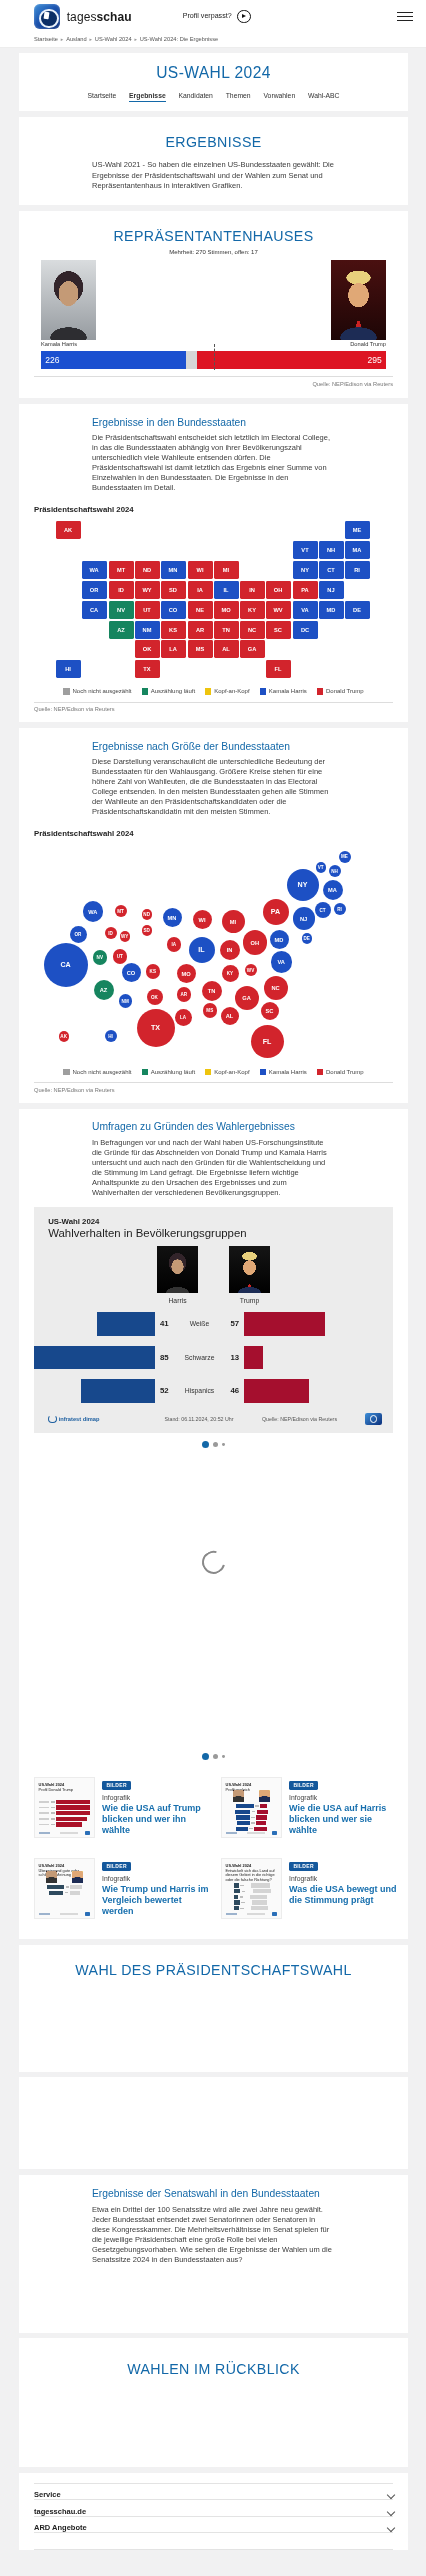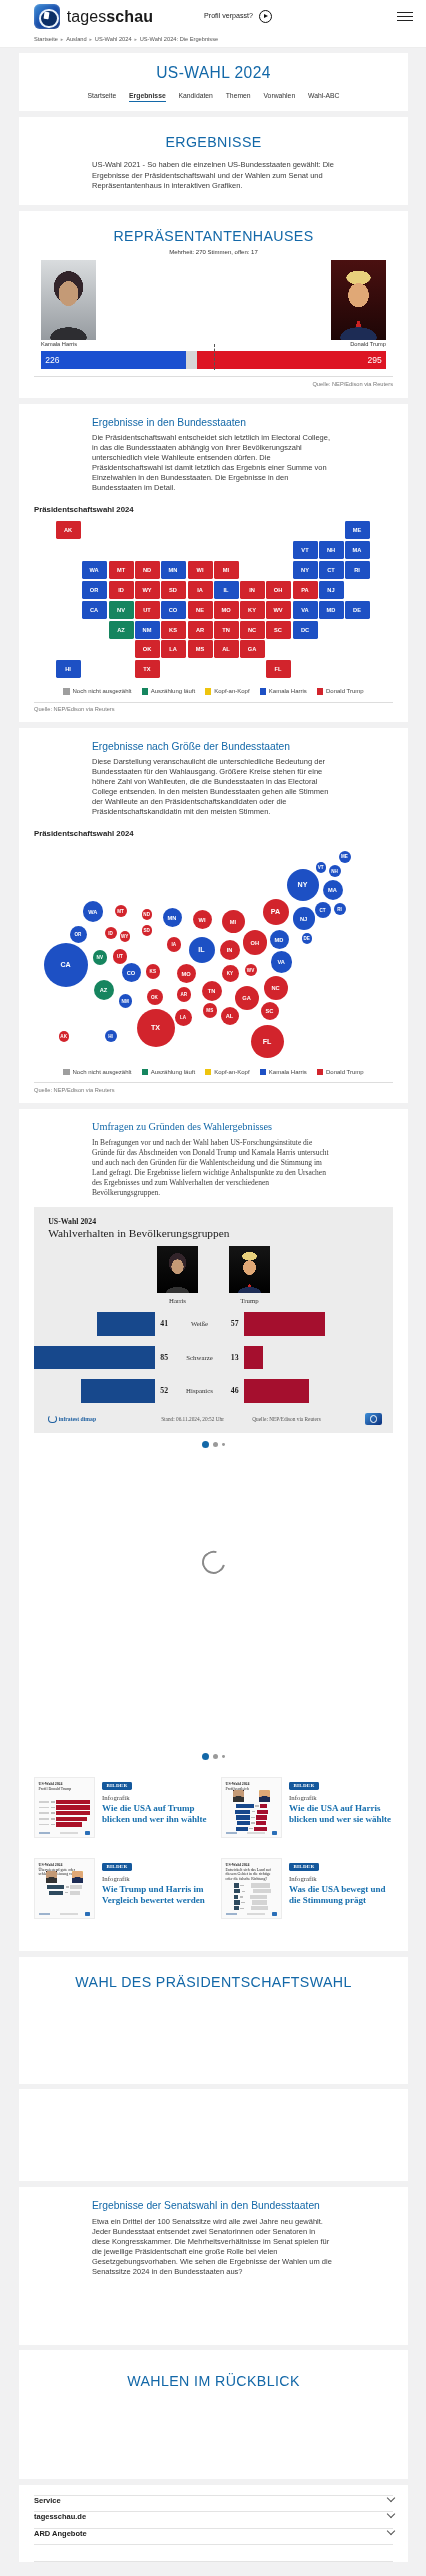--- a/index.html
+++ b/index.html
@@ -4,21 +4,21 @@
 <style>
   html,body{margin:0;padding:0;}
   body{width:427px;background:#f1f1f2;font-family:"Liberation Sans",sans-serif;color:#3c3c3c;-webkit-font-smoothing:antialiased;}
   .fw{background:#fff;}
   .card{background:#fff;margin:0 19px 5.7px 19px;position:relative;}
   
   .hdr{height:33px;display:flex;align-items:center;position:relative;padding:0 14.2px 0 34px;}
   .logo-box{width:25.6px;height:25.6px;border-radius:5.7px;background:linear-gradient(140deg,#3e8fd8 0%,#1d55b0 45%,#0a2e7a 100%);position:relative;flex:0 0 auto;box-shadow:inset 0 0 2.8px rgba(255,255,255,.35);}
   .logo-box::before{content:"";position:absolute;left:5px;top:5px;width:15.6px;height:15.6px;border-radius:50%;border:2.1px solid #eaf2fb;background:#0c2f66;}
   .logo-box::after{content:"";position:absolute;left:10px;top:8.5px;width:5px;height:7.1px;background:#fff;border-radius:0.7px;transform:rotate(8deg);}
-  .wordmark{font-size:16px;color:#1a1a1a;margin-left:7.1px;letter-spacing:0.1px;}
+  .wordmark{font-size:12px;color:#1a1a1a;margin-left:7.1px;letter-spacing:0.1px;}
   .wordmark b{font-weight:700;}
   .missed{margin-left:51px;display:flex;align-items:center;gap:5.7px;font-size:7.1px;color:#222;}
   .play{width:11.4px;height:11.4px;border:1.1px solid #111;border-radius:50%;position:relative;}
   .play::after{content:"";position:absolute;left:3.9px;top:2.8px;border-left:4.3px solid #111;border-top:2.8px solid transparent;border-bottom:2.8px solid transparent;}
   .burger{margin-left:auto;width:15.6px;height:10px;display:flex;flex-direction:column;justify-content:space-between;cursor:pointer;}
   .burger i{display:block;height:1.4px;background:#222;}
   .crumbs{padding:2.8px 14.2px 5px 34px;font-size:5.7px;color:#555;border-bottom:0.7px solid #ededed;}
   .crumbs a{color:#555;text-decoration:none;}
   .crumbs .sep{color:#999;margin:0 2.8px;font-size:5px;}
   
@@ -125,21 +125,21 @@
   .thumb-foot .fa{margin-left:auto;width:5px;height:4.3px;background:#2a6fb8;border-radius:0.7px;}
   .t-body{margin-left:7.1px;}
   .badge{display:inline-block;background:#14589c;color:#fff;font-size:5px;font-weight:700;letter-spacing:0.3px;padding:1.8px 4.3px;border-radius:1.4px;}
   .kicker{font-size:6.8px;color:#444;margin-top:3.6px;}
   .t-title{font-size:9px;line-height:11px;font-weight:700;color:#176fae;margin-top:2.1px;}
   
   .empty-tall{height:84px;}
   
   .footer-card{background:#fff;margin:0 19px;padding-top:10px;}
   .acc{margin:0 15px;border-top:0.7px solid #e3e3e3;}
-  .acc-row{display:flex;align-items:flex-start;height:15.6px;border-bottom:0.7px solid #e3e3e3;cursor:pointer;}
+  .acc-row{display:flex;align-items:flex-end;height:15.6px;border-bottom:0.7px solid #e3e3e3;cursor:pointer;}
   .acc-row span{font-size:7.5px;font-weight:700;color:#222;}
   .chev{margin-left:auto;width:5px;height:5px;border-right:1.1px solid #555;border-bottom:1.1px solid #555;transform:rotate(45deg) translateY(-1.4px);}
   .endpad{height:0px;}
 </style>
 </head>
 <body>
 
 <div class="fw">
   <div class="hdr">
     <div class="logo-box"></div>
@@ -354,21 +354,21 @@
       </span>
       <span class="it">
         <span class="sw" style="background: rgb(210, 36, 44);"></span>
         <span>Donald Trump</span>
       </span>
     </div>
   <div class="divider"></div>
   <div class="source">Quelle: NEP/Edison via Reuters</div>
 </div>
 
-<div class="card" style="padding-bottom:19px;font-family:Liberation Serif, serif;">
+<div class="card" style="padding-bottom:7px;">
   <h3 class="sub">Umfragen zu Gründen des Wahlergebnisses</h3>
   <p class="body">In Befragungen vor und nach der Wahl haben US-Forschungsinstitute die Gründe für das Abschneiden von Donald Trump und Kamala Harris untersucht und auch nach den Gründen für die Wahlentscheidung und die Stimmung im Land gefragt. Die Ergebnisse liefern wichtige Anhaltspunkte zu den Ursachen des Ergebnisses und zum Wahlverhalten der verschiedenen Bevölkerungsgruppen.</p>
 
   <div class="info-box">
     <div class="info-kicker">US-Wahl 2024</div>
     <div class="info-title">Wahlverhalten in Bevölkerungsgruppen</div>
     <div class="info-photos">
       <div class="ph-col" style="text-align:center;">
         <div class="portrait-sm harris"></div>
         <div class="ph-cap">Harris</div>

